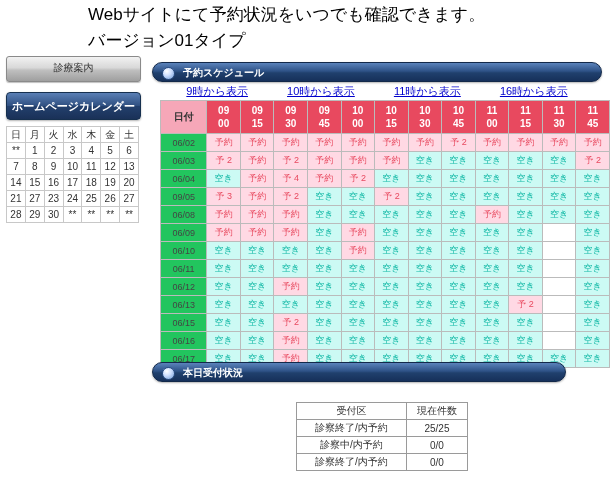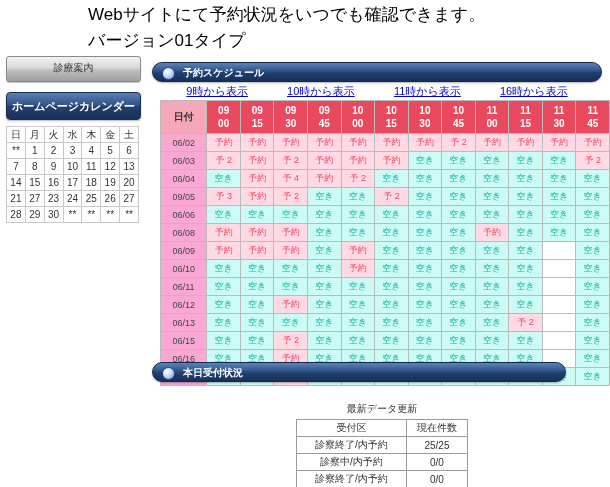--- a/index.html
+++ b/index.html
@@ -73,21 +73,21 @@
     border:1px solid #bbbbbb;font-size:9px;text-align:center;padding:0;
   }
   table.sched th.date-h{
     width:48px;height:32px;background:#f6a7b8;color:#333;font-weight:bold;font-size:10px;
   }
   table.sched th.slot{
     width:35px;height:32px;background:#e8495f;color:#ffffff;font-weight:bold;
     font-size:10px;line-height:13px;
   }
   table.sched td.datecell{
-    width:48px;height:17px;background:#f9a8d4;color:#444;font-size:9px;
+    width:48px;height:17px;background:#22c55e;color:#444;font-size:9px;
   }
   td.cell{width:35px;height:17px;}
   .c-aki{background:#ccfaf4;color:#13b9a6;}
   .c-yoyaku{background:#ffd9e4;color:#e8495f;}
   .c-blank{background:#ffffff;}
 
   
   .statuswrap{position:absolute;left:296px;top:402px;width:172px;text-align:center;}
   .statustitle{font-size:10px;color:#333;margin-bottom:3px;}
   table.status{border-collapse:collapse;width:172px;}
@@ -253,35 +253,20 @@
           <td class="cell c-aki">空き</td>
           <td class="cell c-yoyaku">予 2</td>
           <td class="cell c-aki">空き</td>
           <td class="cell c-aki">空き</td>
           <td class="cell c-aki">空き</td>
           <td class="cell c-aki">空き</td>
           <td class="cell c-aki">空き</td>
           <td class="cell c-aki">空き</td>
         </tr>
         <tr>
-          <td class="datecell">06/06</td>
-          <td class="cell c-aki">空き</td>
-          <td class="cell c-aki">空き</td>
-          <td class="cell c-aki">空き</td>
-          <td class="cell c-aki">空き</td>
-          <td class="cell c-aki">空き</td>
-          <td class="cell c-aki">空き</td>
-          <td class="cell c-aki">空き</td>
-          <td class="cell c-aki">空き</td>
-          <td class="cell c-aki">空き</td>
-          <td class="cell c-aki">空き</td>
-          <td class="cell c-aki">空き</td>
-          <td class="cell c-aki">空き</td>
-        </tr>
-        <tr>
           <td class="datecell">06/08</td>
           <td class="cell c-yoyaku">予約</td>
           <td class="cell c-yoyaku">予約</td>
           <td class="cell c-yoyaku">予約</td>
           <td class="cell c-aki">空き</td>
           <td class="cell c-aki">空き</td>
           <td class="cell c-aki">空き</td>
           <td class="cell c-aki">空き</td>
           <td class="cell c-aki">空き</td>
           <td class="cell c-yoyaku">予約</td>
@@ -412,21 +397,20 @@
       </tbody>
   </table>
 </div>
 
 <div class="secbar" style="left:152px;top:362px;width:414px;">
   <span class="dot"></span>
   <span>本日受付状況</span>
 </div>
 
 <div class="statuswrap">
-  <div class="statustitle">最新データ更新</div>
   <table class="status">
     <thead>
         <tr id="status-head">
           <th>受付区</th>
           <th>現在件数</th>
         </tr>
       </thead>
     <tbody id="status-body">
         <tr>
           <td>診察終了/内予約</td>

